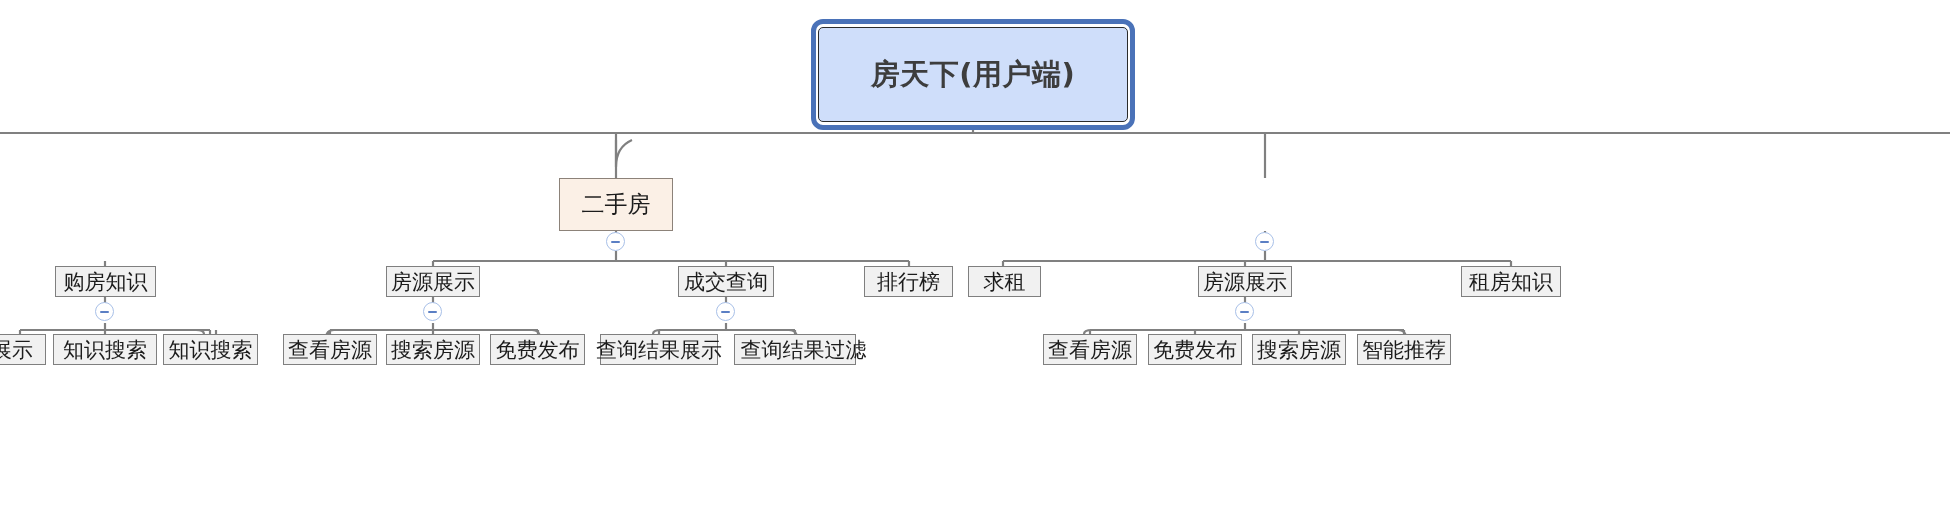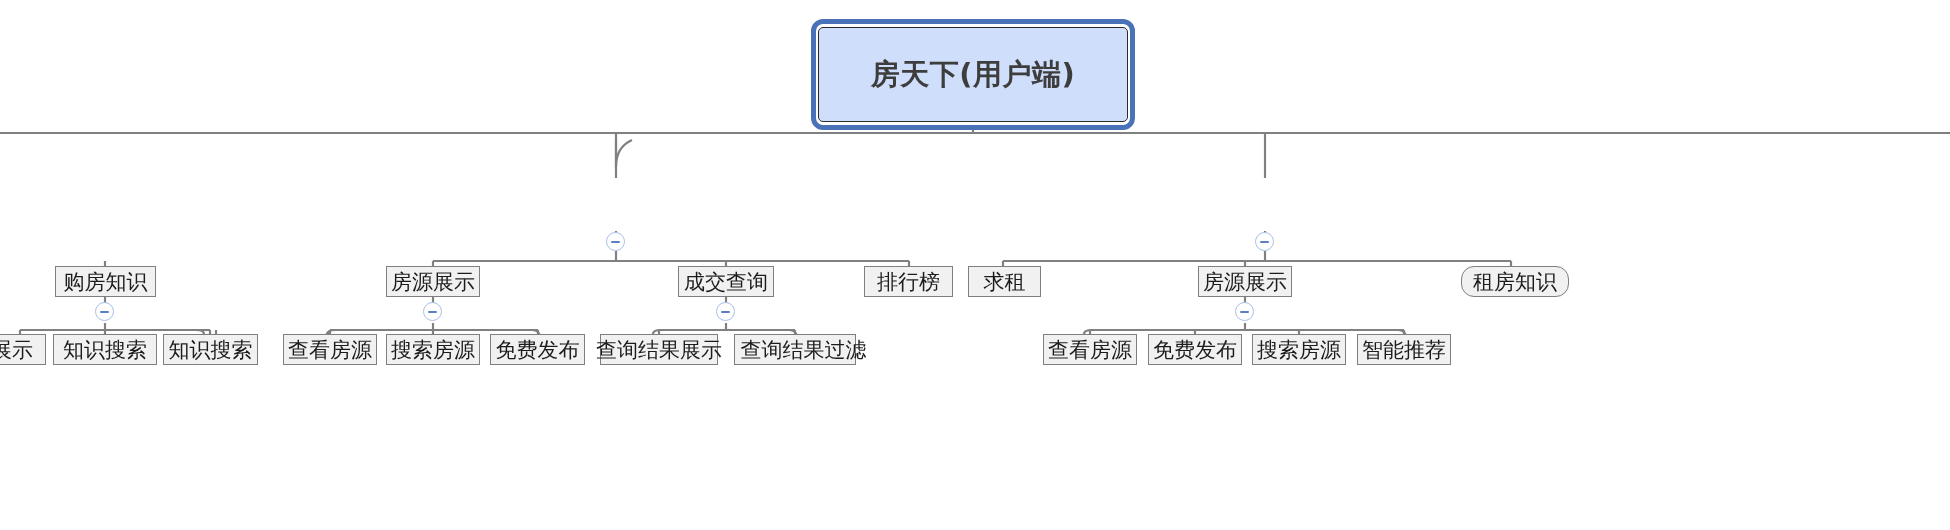--- a/index.html
+++ b/index.html
@@ -168,20 +168,21 @@
       <path d="M 653 334 Q 653 330 661 330"></path>
       <path d="M 789 330 Q 797 330 797 338"></path>
       <path d="M 1084 334 Q 1084 330 1092 330"></path>
       <path d="M 1398 330 Q 1406 330 1406 338"></path>
     </g>
   </svg>
 
   <div class="root-sel" style="left:811px; top:19px; width:324px; height:111px;"></div>
   <div class="node root" style="left:818px; top:27px; width:310px; height:95px;">房天下(用户端)</div>
 
+  <div class="node l2" style="left:559px; top:178px; width:114px; height:53px;">二手房</div>
   <div class="toggle" style="left:606px; top:232px;">
       <span class="bar"></span>
     </div>
 
   <div class="toggle" style="left:1255px; top:232px;">
       <span class="bar"></span>
     </div>
 
   <div class="node l3" style="left:55px; top:266px; width:101px; height:31px;">购房知识</div>
   <div class="toggle" style="left:95px; top:302px;">
@@ -200,21 +201,21 @@
 
   <div class="node l3" style="left:864px; top:266px; width:89px; height:31px;">排行榜</div>
 
   <div class="node l3" style="left:968px; top:266px; width:73px; height:31px;">求租</div>
 
   <div class="node l3" style="left:1198px; top:266px; width:94px; height:31px;">房源展示</div>
   <div class="toggle" style="left:1235px; top:302px;">
       <span class="bar"></span>
     </div>
 
-  <div class="node l3" style="left:1461px; top:266px; width:108px; height:31px;border-radius:13px;">租房知识</div>
+  <div class="node l3" style="left:1461px; top:266px; width:100px; height:31px;">租房知识</div>
 
   <div class="node leaf" style="left:-22px; top:334px; width:68px; height:31px;">展示</div>
   <div class="node leaf" style="left:53px; top:334px; width:104px; height:31px;">知识搜索</div>
   <div class="node leaf" style="left:163px; top:334px; width:95px; height:31px;">知识搜索</div>
 
   <div class="node leaf" style="left:283px; top:334px; width:94px; height:31px;">查看房源</div>
   <div class="node leaf" style="left:386px; top:334px; width:94px; height:31px;">搜索房源</div>
   <div class="node leaf" style="left:490px; top:334px; width:95px; height:31px;">免费发布</div>
 
   <div class="node leaf" style="left:600px; top:334px; width:118px; height:31px;">查询结果展示</div>

